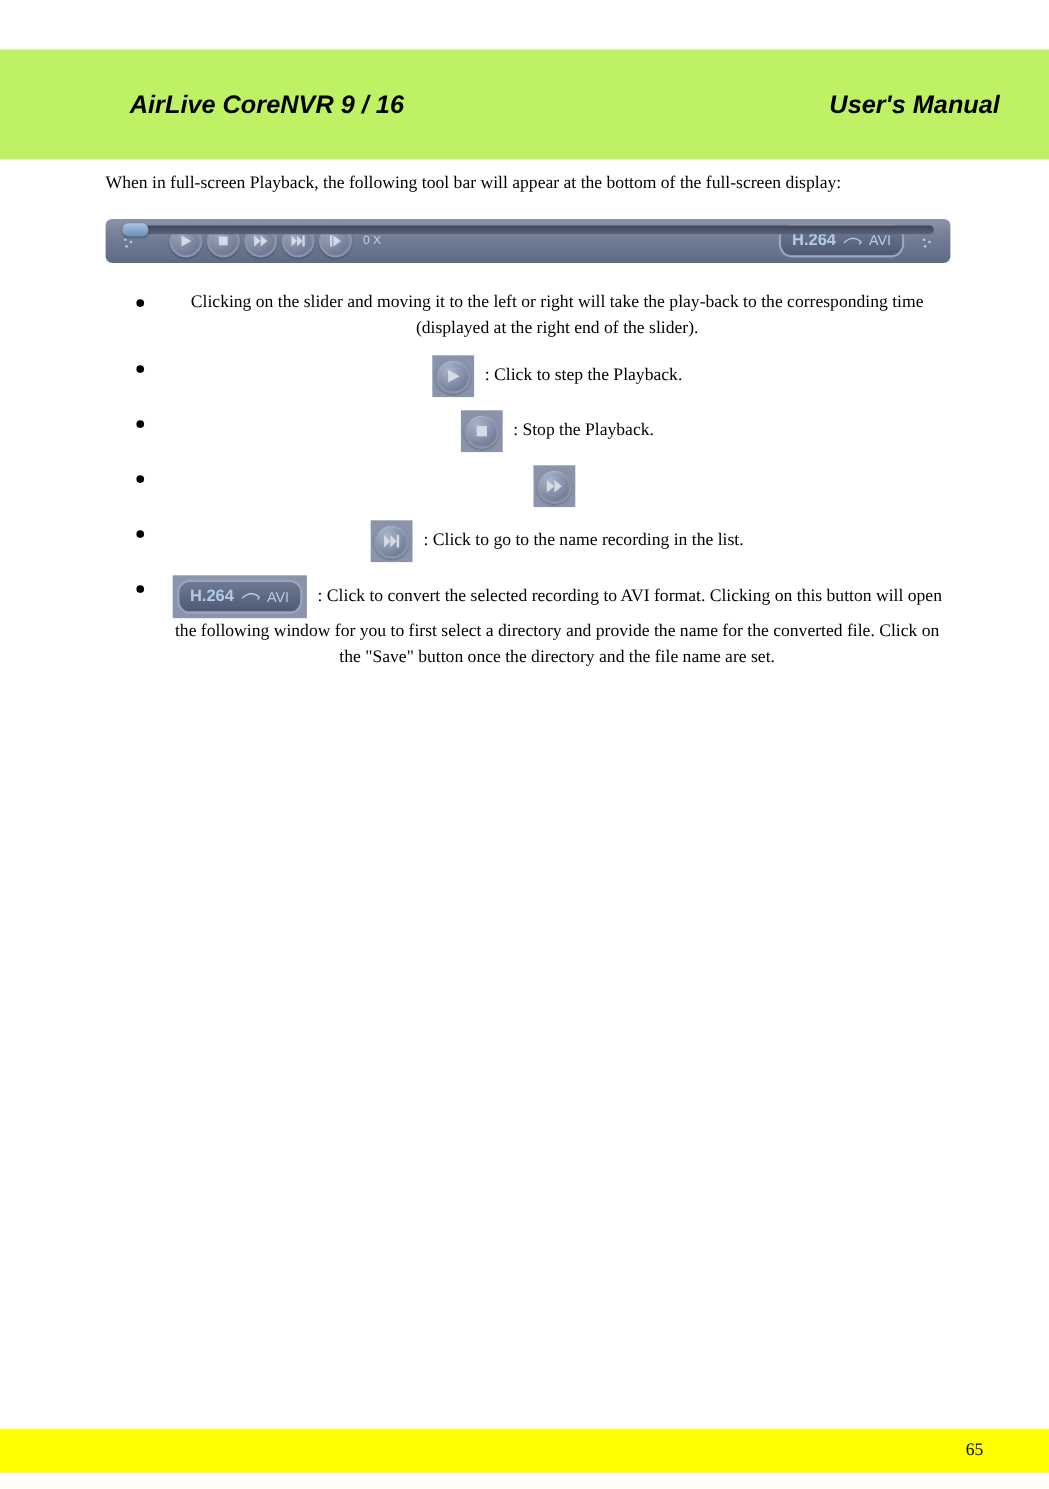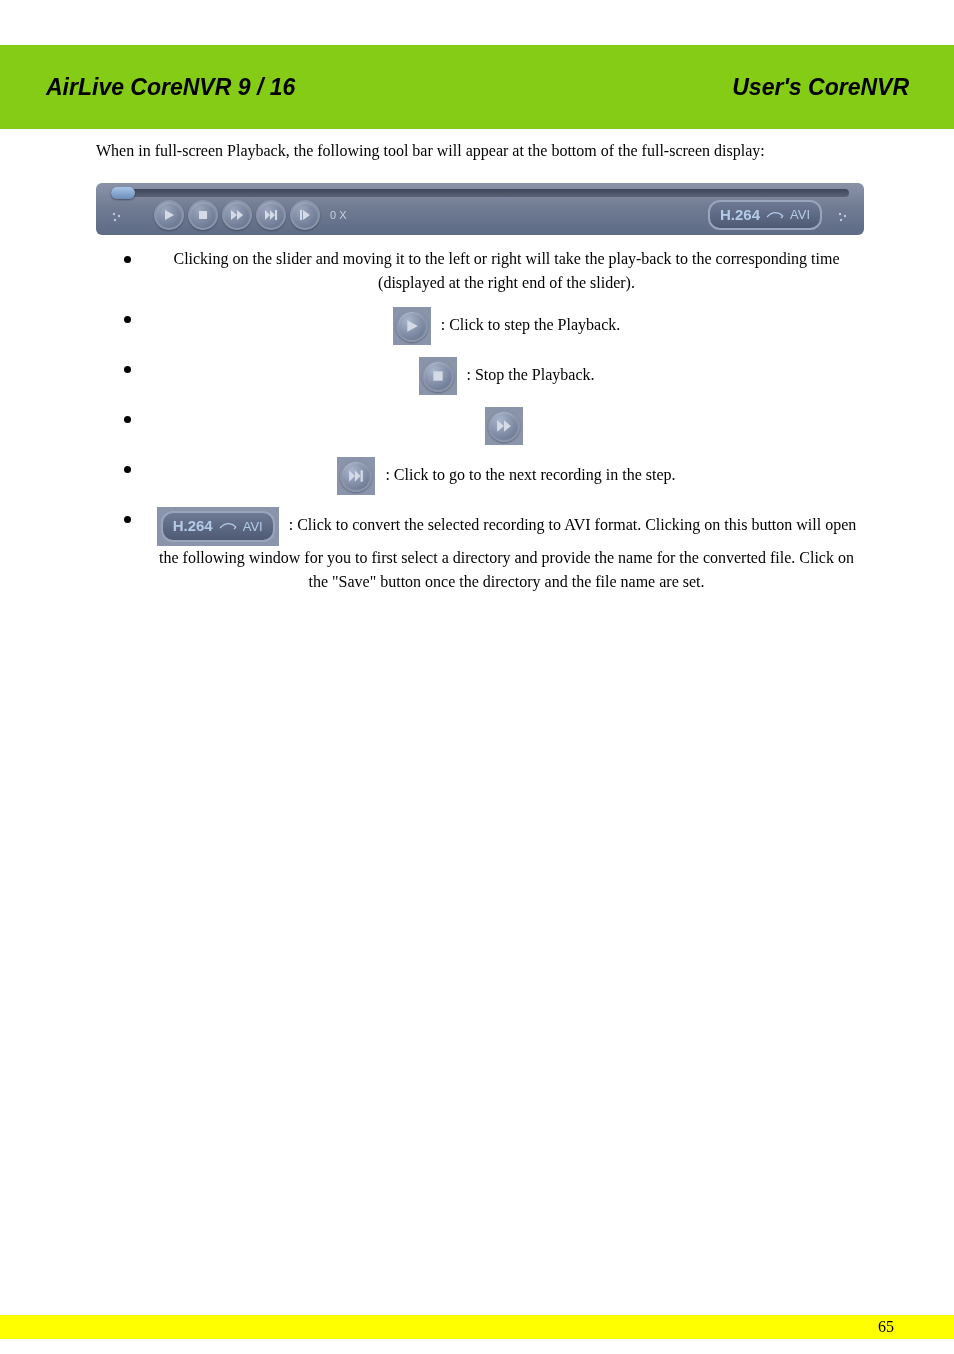--- a/index.html
+++ b/index.html
@@ -7,27 +7,27 @@
       padding: 0;
       box-sizing: border-box;
     }
     body {
       font-family: "Times New Roman", serif;
       background: #fff;
       width: 954px;
       margin: 0 auto;
     }
     .header-banner {
-      background: #84cc16;
-      height: 84px;
+      background: #bef264;
+      height: 100px;
       margin-top: 45px;
       display: flex;
       align-items: center;
       justify-content: space-between;
-      padding: 0 45px 0 46px;
+      padding: 0 45px 0 118px;
     }
     .product-name {
       font-size: 23px;
       font-weight: bold;
       color: #000;
       font-style: italic;
       font-family: Arial, sans-serif;
     }
     .manual-label {
       font-size: 23px;
@@ -41,24 +41,24 @@
       font-size: 16px;
       line-height: 1.5;
       font-family: "Times New Roman", serif;
     }
     .intro-text {
       margin-bottom: 20px;
     }
     .player-bar {
       background: linear-gradient(to bottom, #8a93a8 0%, #6f7a92 50%, #5e6b85 100%);
       border-radius: 6px;
-      height: 52px;
+      height: 40px;
       width: 100%;
       position: relative;
-      margin-bottom: 12px;
+      margin-bottom: 24px;
       display: flex;
       align-items: flex-end;
       padding: 0 12px 5px 12px;
     }
     .progress-slot {
       position: absolute;
       top: 6px;
       left: 15px;
       right: 15px;
       height: 8px;
@@ -188,21 +188,21 @@
       display: inline-flex;
       align-items: center;
       gap: 6px;
       vertical-align: middle;
     }
     .icon-glyph {
       fill: #d4dae6;
     }
     .footer-banner {
       background: #ffff00;
-      height: 24px;
+      height: 40px;
       position: absolute;
       bottom: 60px;
       left: 0;
       width: 954px;
       display: flex;
       align-items: center;
       justify-content: flex-end;
       padding-right: 60px;
     }
     .page-wrapper {
@@ -214,21 +214,21 @@
       font-family: "Times New Roman", serif;
     }
   </style>
 </head>
 <body>
 
 <div class="page-wrapper">
 
   <div class="header-banner">
     <span class="product-name">AirLive CoreNVR 9 / 16</span>
-    <span class="manual-label">User's CoreNVR</span>
+    <span class="manual-label">User's Manual</span>
   </div>
 
   <div class="content">
     <p class="intro-text">When in full-screen Playback, the following tool bar will appear at the bottom of the full-screen display:</p>
 
     <div class="player-bar">
       <div class="progress-slot">
         <div class="progress-track">
           <div class="progress-handle"></div>
         </div>
@@ -342,21 +342,21 @@
         <div class="bullet-content">
           <span class="inline-rect-wrap">
             <span class="inline-round">
               <svg width="16" height="14" viewBox="0 0 14 12">
                   <polygon points="1,1 6,6 1,11" class="icon-glyph"></polygon>
                   <polygon points="6,1 11,6 6,11" class="icon-glyph"></polygon>
                   <rect x="11" y="1" width="2" height="10" class="icon-glyph"></rect>
                 </svg>
             </span>
           </span>
-          <span>: Click to go to the next recording in the step.</span>
+          <span>: Click to go to the name recording in the list.</span>
         </div>
       </li>
 
 
       <li>
         <span class="bullet-dot"></span>
         <div class="bullet-content">
           <span class="inline-rect-wrap" style="padding:4px;">
             <span class="inline-h264">
               <span class="h264-text">H.264</span>

